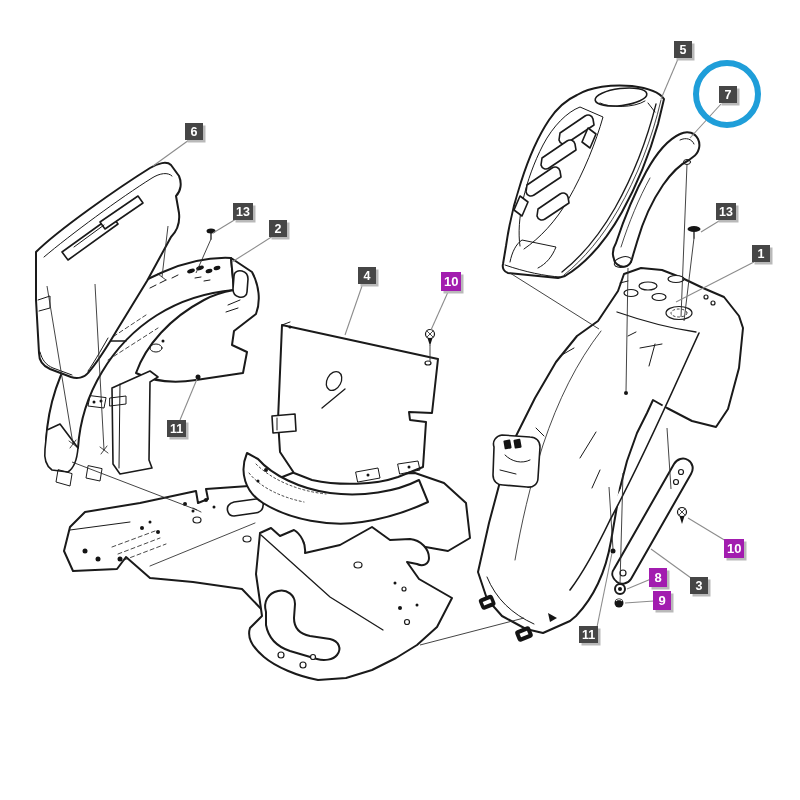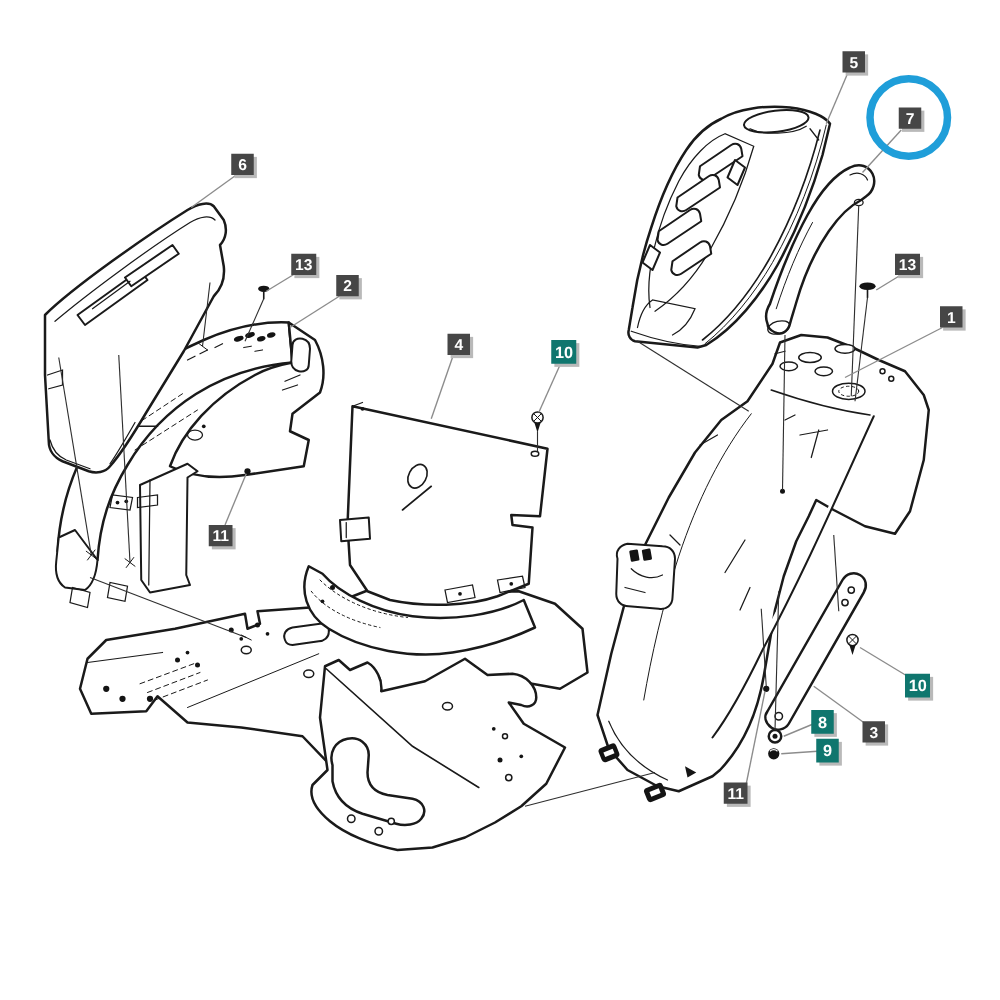--- a/index.html
+++ b/index.html
@@ -3,21 +3,21 @@
 <meta charset="utf-8">
 <style>
   html,body{margin:0;padding:0;background:#fff;}
   #stage{position:relative;width:800px;height:800px;background:#fff;overflow:hidden;
          font-family:"Liberation Sans",sans-serif;}
   #art{position:absolute;left:0;top:0;z-index:1;}
   .callout{position:absolute;z-index:3;display:flex;align-items:center;justify-content:center;
            height:17px;min-width:12px;padding:0 3px;
            font:bold 12.5px "Liberation Sans",sans-serif;color:#fff;
            background:#464646;box-shadow:2.5px 2.5px 0 #b9b9b9;cursor:default;}
-  .callout.cyan{background:#0f766e;height:19px;font-size:13px;}
+  .callout.cyan{background:#a21caf;height:19px;font-size:13px;}
   #highlight-circle{position:absolute;z-index:2;width:56px;height:56px;border-radius:50%;
            border:6px solid #1f9ed9;left:693px;top:60px;background:transparent;}
   
   .s2{fill:#fff;stroke:#1a1a1a;stroke-width:2;stroke-linejoin:round;stroke-linecap:round;}
   .s16{fill:#fff;stroke:#1a1a1a;stroke-width:1.6;stroke-linejoin:round;stroke-linecap:round;}
   .t{fill:none;stroke:#1a1a1a;stroke-width:1;stroke-linecap:round;}
   .t12{fill:none;stroke:#1a1a1a;stroke-width:1.3;stroke-linecap:round;}
   .t08{fill:none;stroke:#1a1a1a;stroke-width:.8;stroke-linecap:round;}
   .dash{stroke-dasharray:4 3;}
   .dd{stroke-dasharray:2 2.5;}

